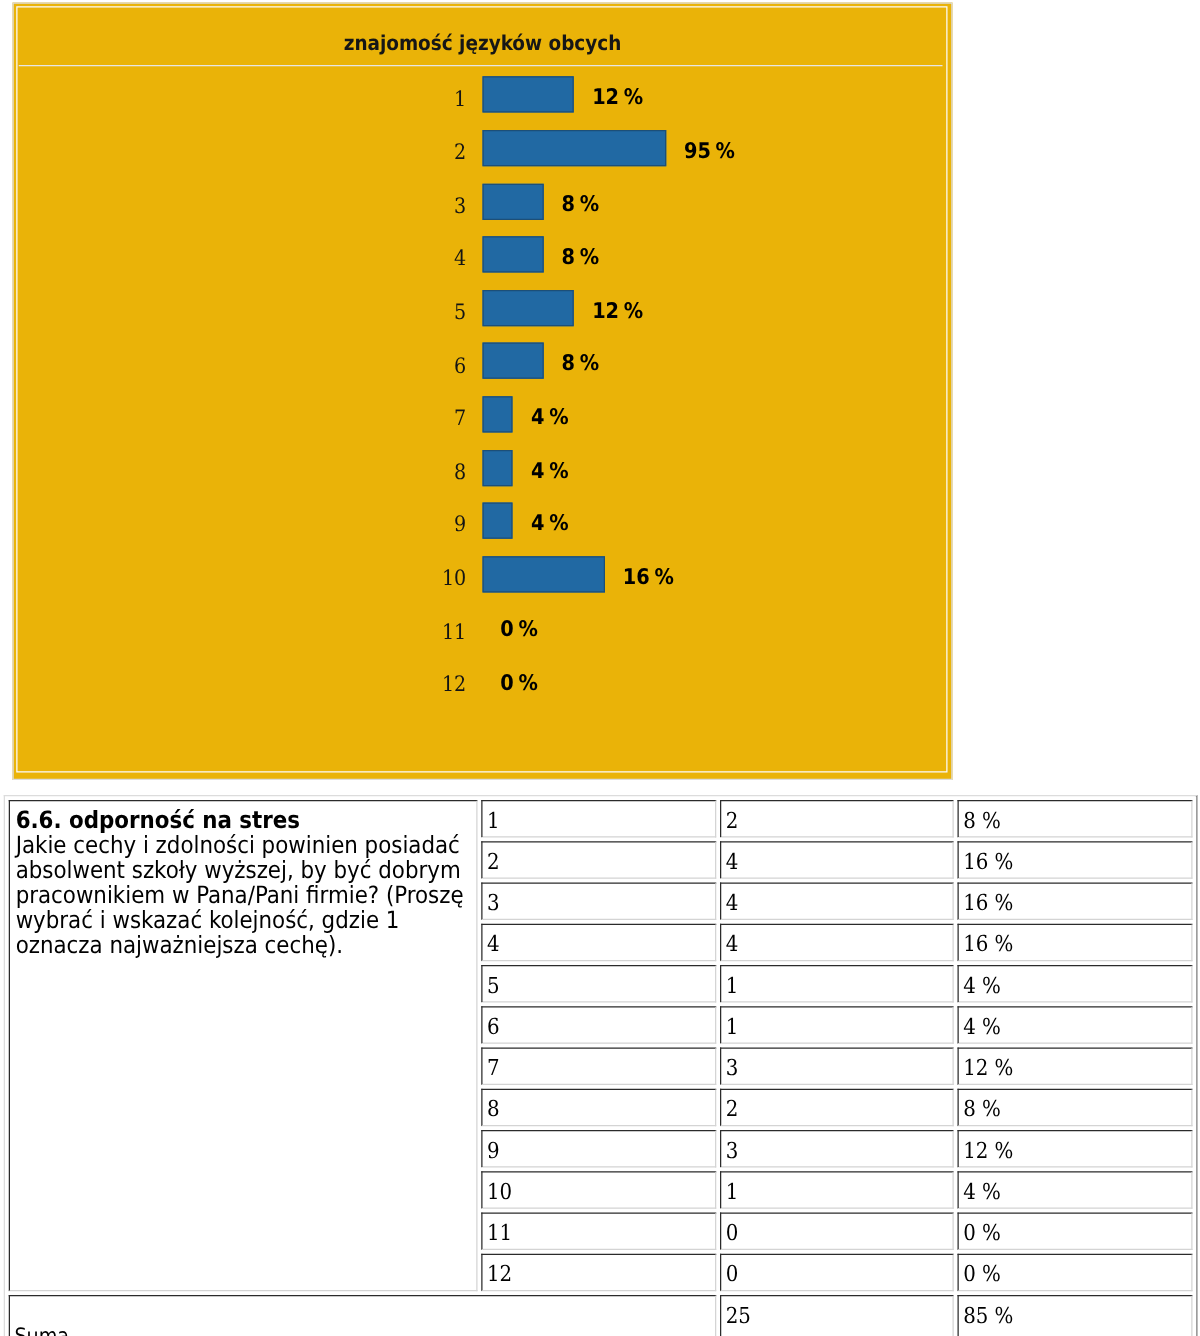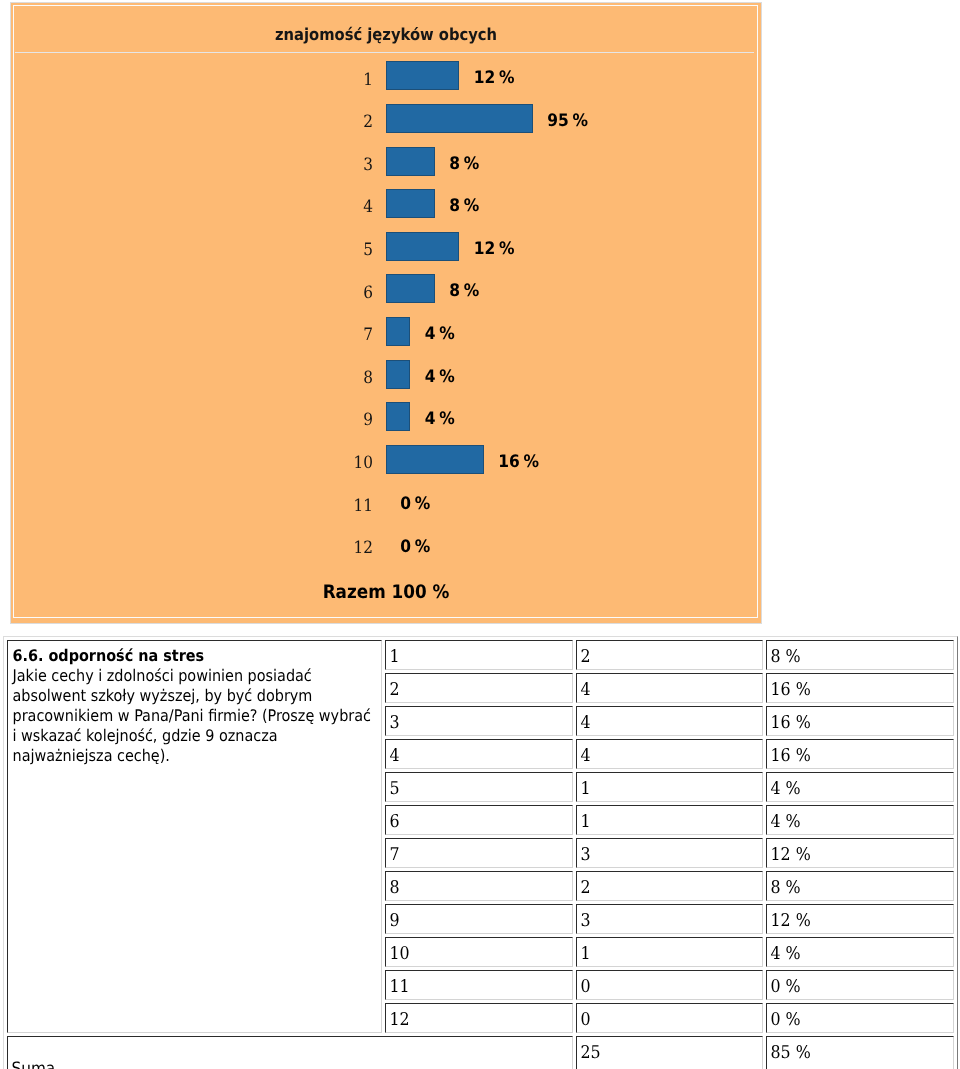--- a/index.html
+++ b/index.html
@@ -3,21 +3,21 @@
 <meta charset="utf-8">
 <title>Ankieta</title>
 <style>
   html,body{margin:0;padding:0;background:#ffffff;}
   body{width:960px;height:1069px;font-family:"DejaVu Sans",sans-serif;overflow:hidden;
   -webkit-font-smoothing:antialiased;text-rendering:geometricPrecision;}
   .page{position:relative;width:960px;height:1069px;}
 
   
   .chart-frame{position:absolute;left:10px;top:2px;width:752px;height:622px;
-    border:1px solid #dcdcdc;background:#fdba74;box-sizing:border-box;}
+    border:1px solid #dcdcdc;background:#eab308;box-sizing:border-box;}
   .chart-title{position:absolute;left:0;top:22.4px;width:100%;text-align:center;
     font-family:"DejaVu Sans Condensed","DejaVu Sans",sans-serif;font-weight:bold;
     font-size:16.4px;line-height:20px;color:#161616;}
   .chart-inner{position:absolute;left:2px;top:2px;width:745px;height:613px;
     border:1px solid #fbfbfb;box-sizing:border-box;}
   .chart-hr{position:absolute;left:4px;top:49px;width:739px;height:1px;background:#e6e6e6;}
   .plot{position:absolute;left:0;top:58.4px;width:100%;}
   .row{position:relative;height:42.6px;}
   .row .cat{position:absolute;left:314px;top:4.2px;width:48px;text-align:right;
     font-family:"DejaVu Serif Condensed","DejaVu Serif",serif;font-size:17px;
@@ -43,21 +43,21 @@
   .tbl td{box-sizing:border-box;}
   .c1{width:375px;} .c2{width:188px;} .c3{width:187px;} .c4{width:188px;}
   .tbl td.c2,.tbl td.c3,.tbl td.c4{font-family:"DejaVu Serif Condensed","DejaVu Serif",serif;
        font-size:17.6px;padding:8px 4px 2px;line-height:17px;}
   .tbl td.sumc1{font-family:"DejaVu Sans Condensed","DejaVu Sans",sans-serif;font-size:17px;
        padding:24px 4px 2px;line-height:17px;}
   .datarow td{height:30px;}
   .tbl tr{height:30px;}
   .tbl tr.sumrow{height:28px;}
   .tbl td.sumc1,.tbl tr.sumrow td{height:28px;}
-  .tbl td.qcell{height:auto;padding:5px 6px 2px 5px;font-size:16px;margin-left:12px;}
+  .tbl td.qcell{height:auto;padding:5px 6px 2px 5px;font-size:19px;margin-left:12px;}
   .qnum{font-weight:bold;}
 </style>
 </head>
 <body>
 
 <div class="page">
   <div class="chart-frame">
     <div class="chart-inner"></div>
     <div class="chart-title">znajomość języków obcych</div>
     <div class="chart-hr"></div>
@@ -114,29 +114,28 @@
         </div>
         <div class="row">
           <div class="cat">11</div>
           <div class="val" style="left: 389.3px;">0 %</div>
         </div>
         <div class="row">
           <div class="cat">12</div>
           <div class="val" style="left: 389.3px;">0 %</div>
         </div>
       </div>
-    <div class="total">Razem 100 %</div>
   </div>
 
   <table class="tbl">
     <tbody id="tbody">
         <tr class="datarow">
           <td class="c1 qcell" rowspan="12">
             <div class="qnum">6.6. odporność na stres</div>
-            <div class="qtext">Jakie cechy i zdolności powinien posiadać absolwent szkoły wyższej, by być dobrym pracownikiem w Pana/Pani firmie? (Proszę wybrać i wskazać kolejność, gdzie 9 oznacza najważniejsza cechę).</div>
+            <div class="qtext">Jakie cechy i zdolności powinien posiadać absolwent szkoły wyższej, by być dobrym pracownikiem w Pana/Pani firmie? (Proszę wybrać i wskazać kolejność, gdzie 1 oznacza najważniejsza cechę).</div>
           </td>
           <td class="c2">1</td>
           <td class="c3">2</td>
           <td class="c4">8 %</td>
         </tr>
         <tr class="datarow">
           <td class="c2">2</td>
           <td class="c3">4</td>
           <td class="c4">16 %</td>
         </tr>

